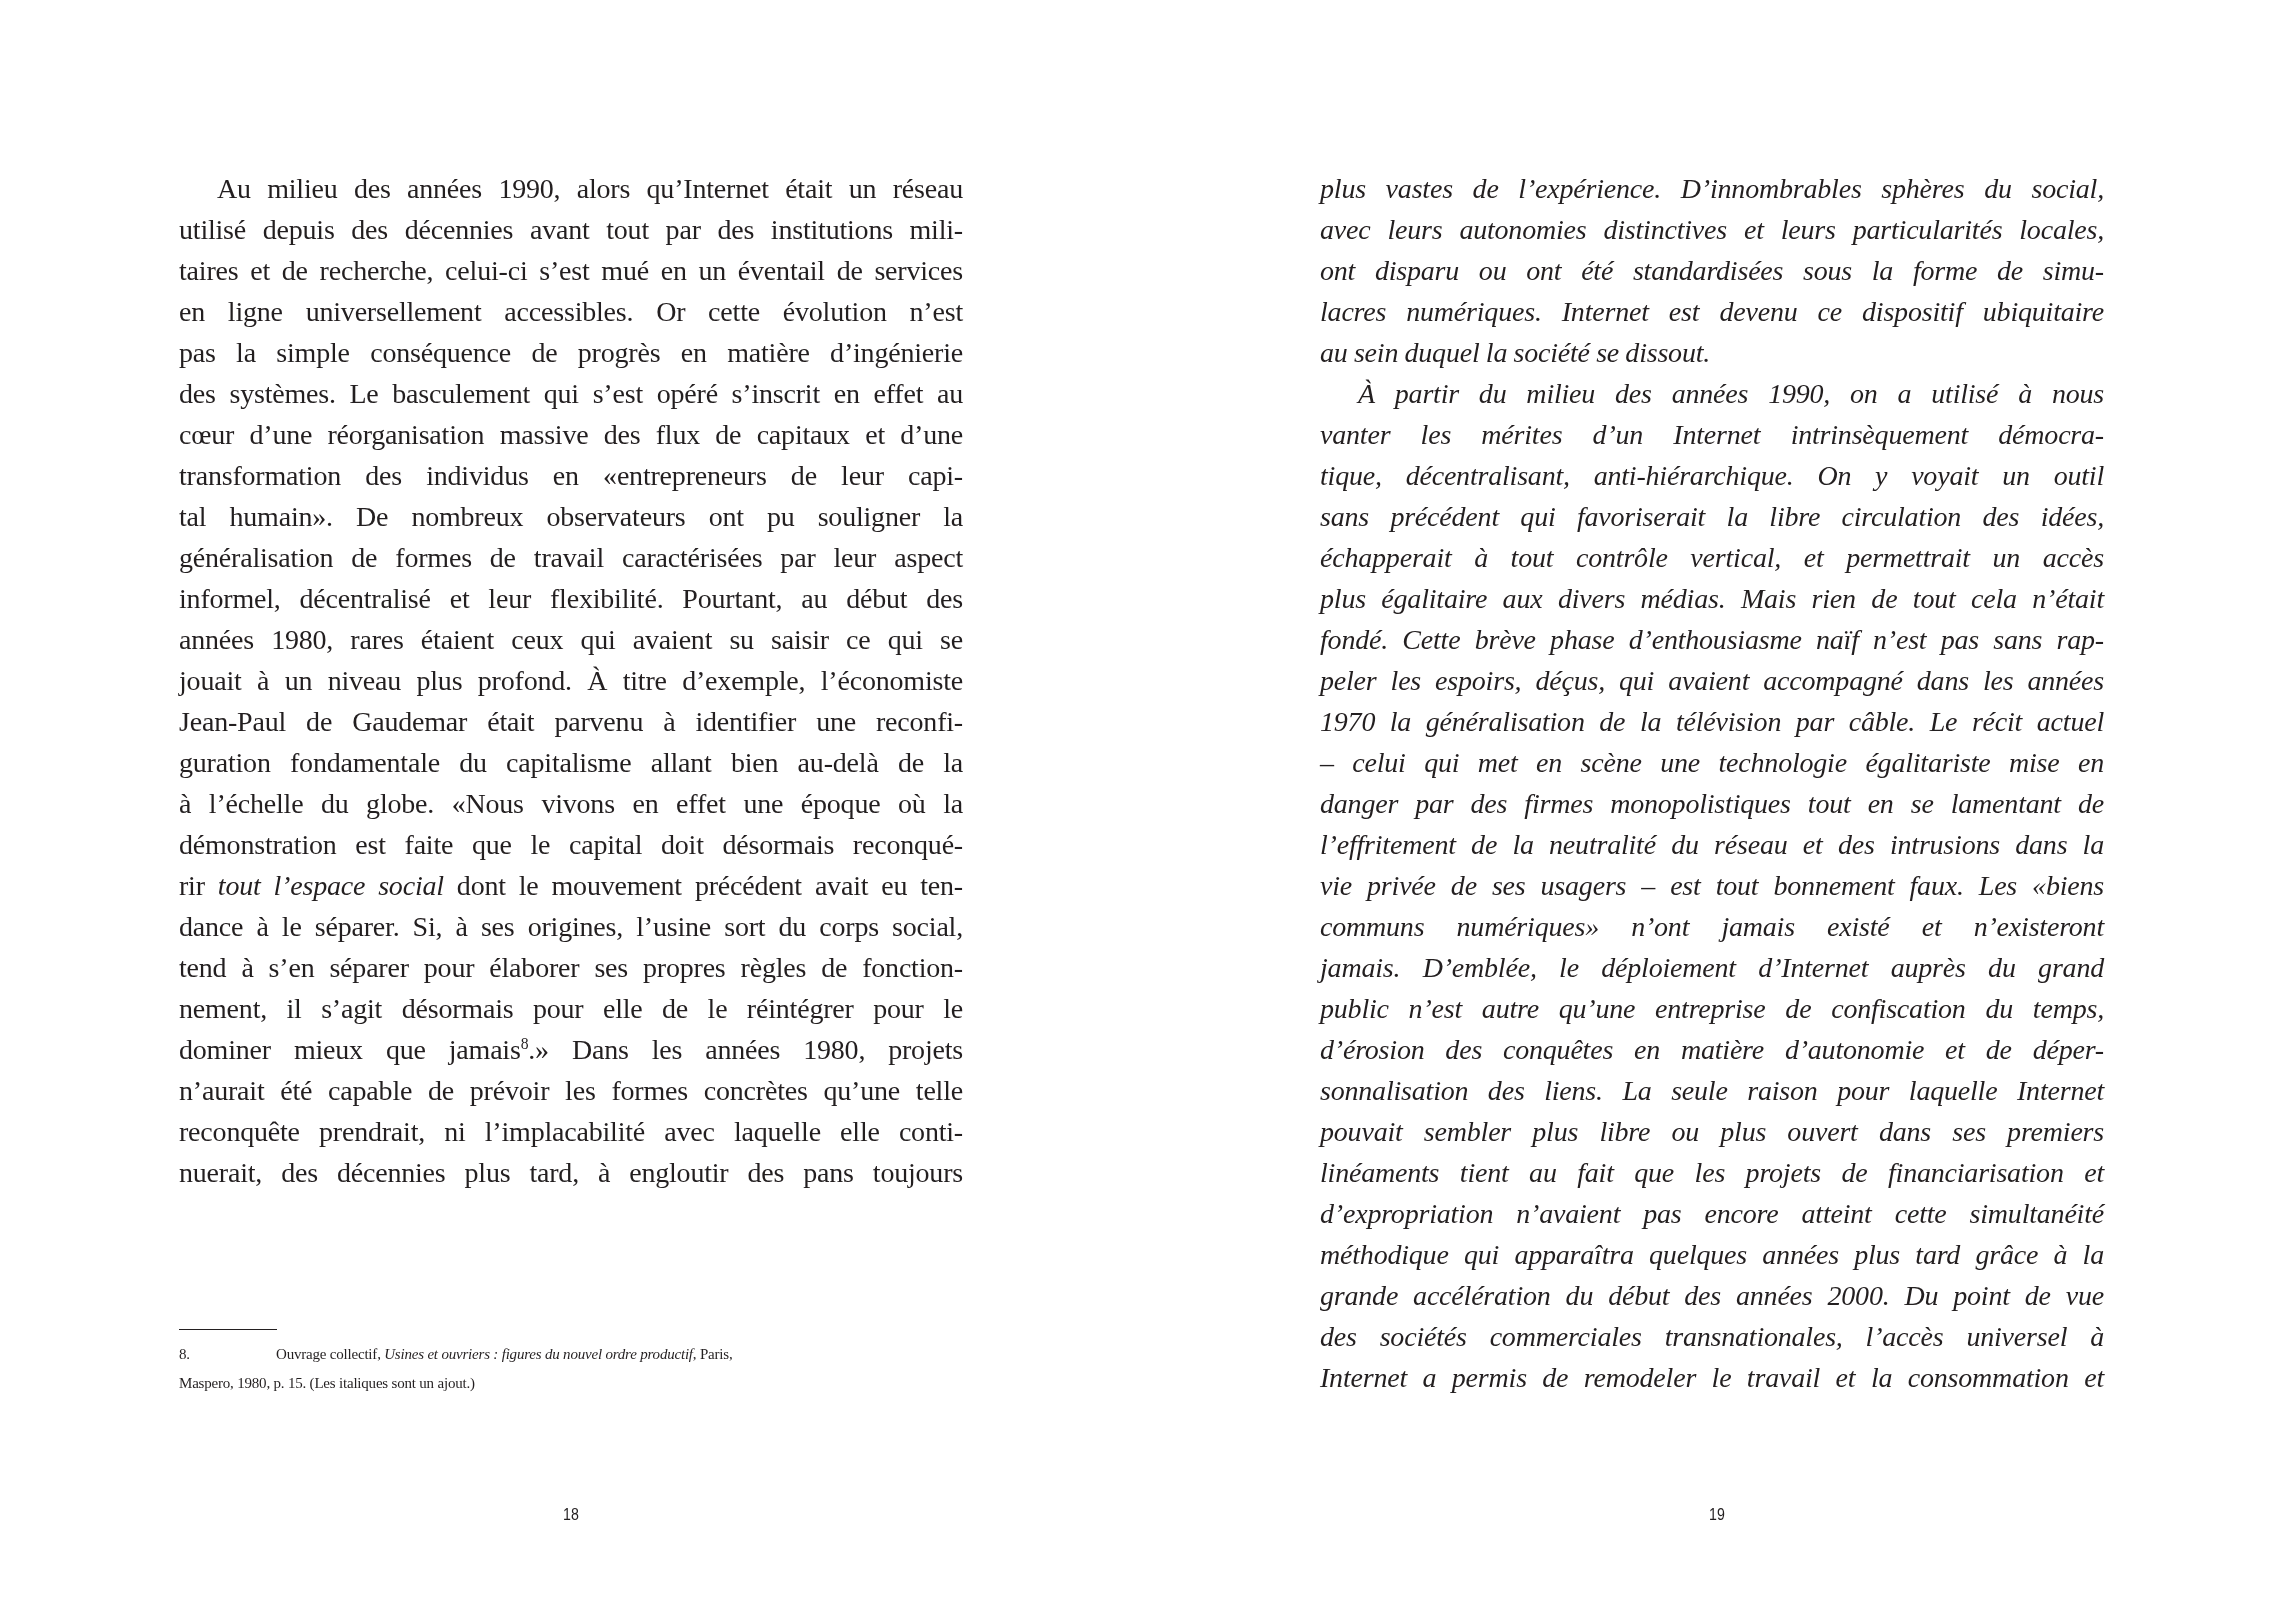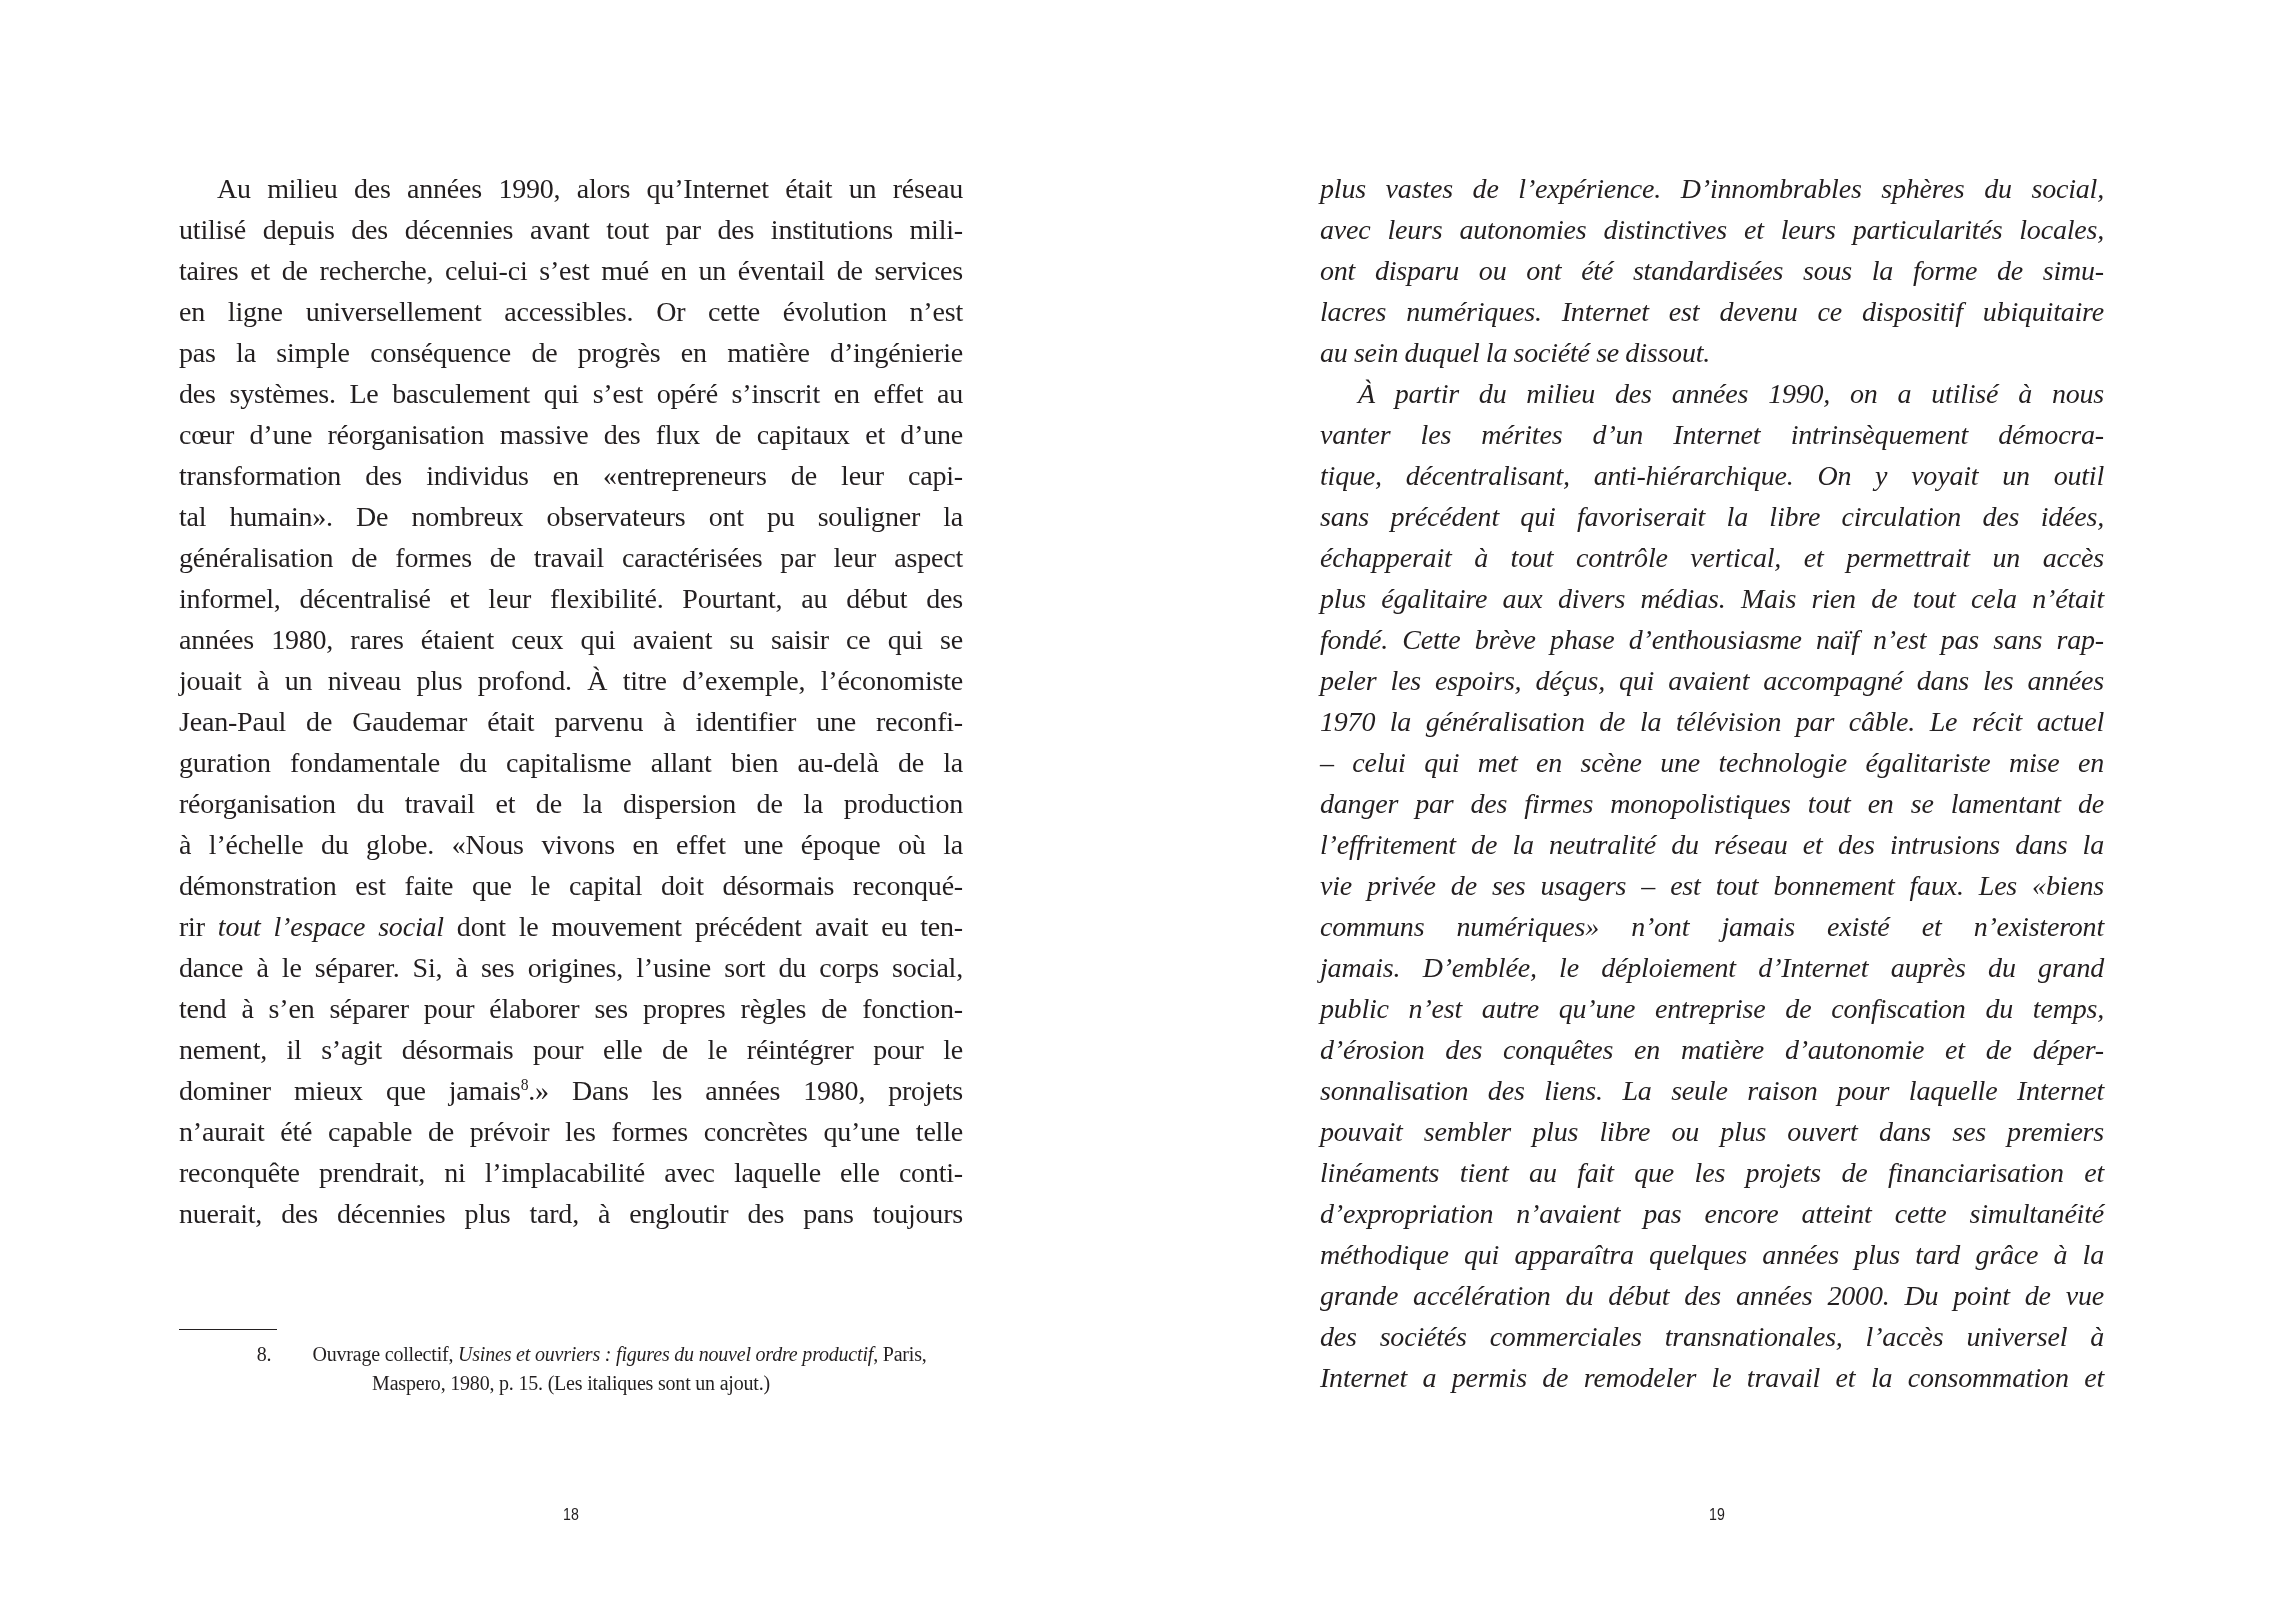--- a/index.html
+++ b/index.html
@@ -59,24 +59,23 @@
       top: 1329px;
       width: 98px;
       height: 0;
       border-top: 1.5px solid #231f20;
     }
     .footnote {
       position: absolute;
       left: 179px;
       top: 1340px;
       width: 784px;
-      font-size: 20px;
+      font-size: 15px;
       line-height: 29px;
       letter-spacing: -0.2px;
-      text-align: center;
     }
     .footnote .fn-line { display: block; white-space: nowrap; }
     .footnote .fn-num { display: inline-block; width: 97px; }
     .footnote .ital { font-style: italic; }
 
     .page-number {
       position: absolute;
       top: 1503px;
       font-family: "Liberation Sans", "DejaVu Sans", sans-serif;
       font-size: 16.7px;
@@ -101,21 +100,20 @@
     <span class="line">des systèmes. Le basculement qui s’est opéré s’inscrit en effet au</span>
     <span class="line">cœur d’une réorganisation massive des flux de capitaux et d’une</span>
     <span class="line">transformation des individus en «entrepreneurs de leur capi-</span>
     <span class="line">tal humain». De nombreux observateurs ont pu souligner la</span>
     <span class="line">généralisation de formes de travail caractérisées par leur aspect</span>
     <span class="line">informel, décentralisé et leur flexibilité. Pourtant, au début des</span>
     <span class="line">années 1980, rares étaient ceux qui avaient su saisir ce qui se</span>
     <span class="line">jouait à un niveau plus profond. À titre d’exemple, l’économiste</span>
     <span class="line">Jean-Paul de Gaudemar était parvenu à identifier une reconfi-</span>
     <span class="line">guration fondamentale du capitalisme allant bien au-delà de la</span>
-    <span class="line">réorganisation du travail et de la dispersion de la production</span>
     <span class="line">à l’échelle du globe. «Nous vivons en effet une époque où la</span>
     <span class="line">démonstration est faite que le capital doit désormais reconqué-</span>
     <span class="line"><span>rir </span><span class="ital">tout l’espace social</span><span> dont le mouvement précédent avait eu ten-</span></span>
     <span class="line">dance à le séparer. Si, à ses origines, l’usine sort du corps social,</span>
     <span class="line">tend à s’en séparer pour élaborer ses propres règles de fonction-</span>
     <span class="line">nement, il s’agit désormais pour elle de le réintégrer pour le</span>
     <span class="line"><span>dominer mieux que jamais</span><sup class="fnref">8</sup><span>.» Dans les années 1980, projets</span></span>
     <span class="line">n’aurait été capable de prévoir les formes concrètes qu’une telle</span>
     <span class="line">reconquête prendrait, ni l’implacabilité avec laquelle elle conti-</span>
     <span class="line">nuerait, des décennies plus tard, à engloutir des pans toujours</span>

